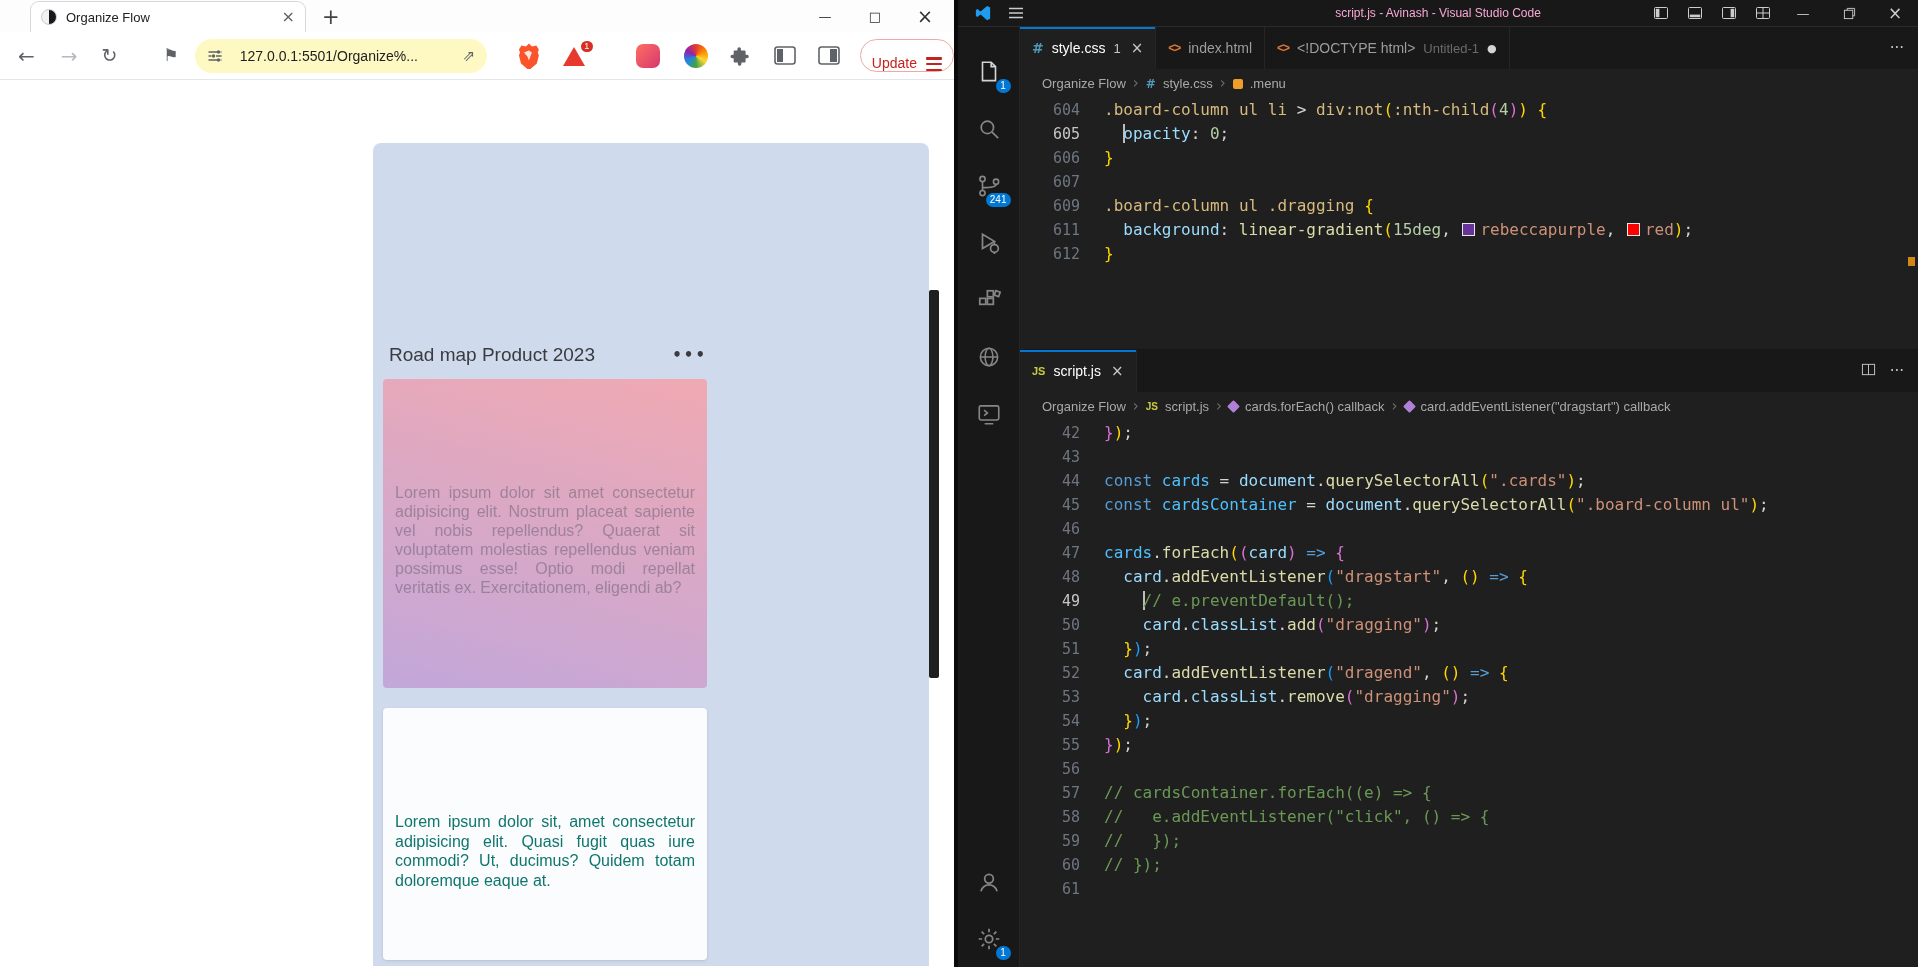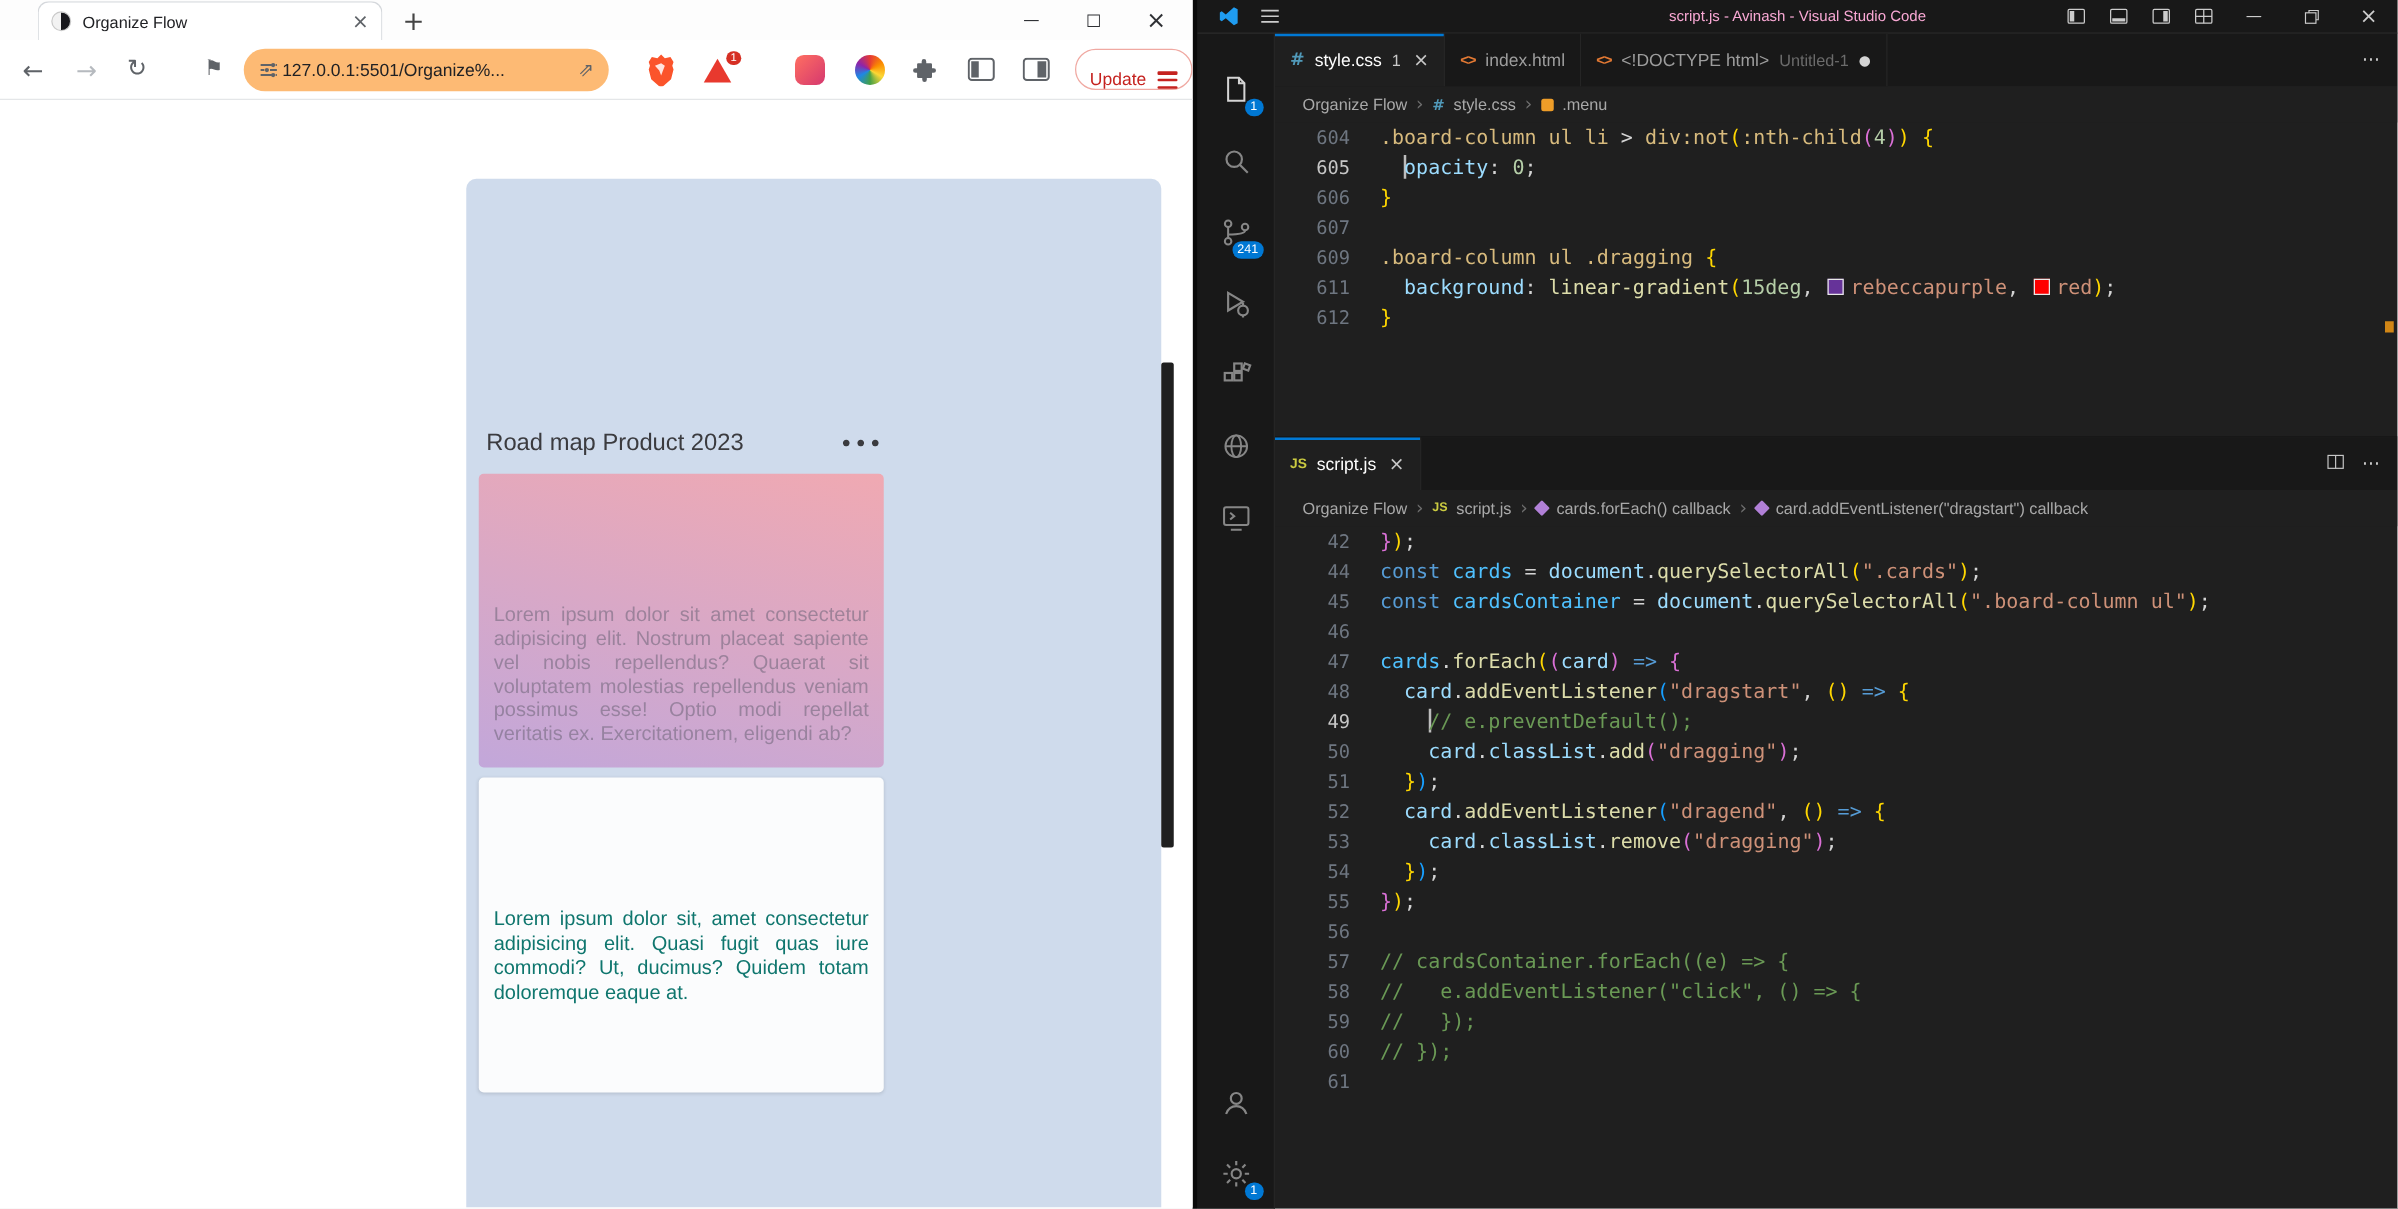--- a/index.html
+++ b/index.html
@@ -17,21 +17,21 @@
   .b-newtab{font-size:21px;color:#444;margin:0 0 4px 16px;line-height:1}
   .b-win{position:absolute;right:4px;top:0;height:32px;display:flex;align-items:center}
   .b-win span{width:50px;text-align:center;color:#2f3135;font-size:13px}
   .b-win .big{font-size:19px}
   .b-nav{height:48px;background:#fff;display:flex;align-items:center;border-bottom:1px solid #e4e6e8}
   .nav-ic{color:#5f6368;font-size:20px;line-height:1}
   .nav-ic.back{margin-left:18px}
   .nav-ic.fwd{margin-left:26px;color:#b6babf}
   .nav-ic.rel{margin-left:24px;font-size:19px}
   .nav-ic.flag{margin-left:46px;font-size:17px}
-  .urlbar{margin-left:16px;width:306px;height:34px;border-radius:17px;background:#fdba74;display:flex;align-items:center;padding:0 12px;gap:3px}
+  .urlbar{margin-left:16px;width:306px;height:34px;border-radius:17px;background:#fef9c3;display:flex;align-items:center;padding:0 12px;gap:17px}
   .url-text{font-size:14px;color:#202124;white-space:nowrap;overflow:hidden;flex:1}
   .share{color:#5f6368;font-size:15px}
   .brave{margin-left:30px}
   .tri-wrap{margin-left:22px;position:relative;display:inline-block;width:26px;height:22px}
   .tri{display:block;width:0;height:0;border-left:11px solid transparent;border-right:11px solid transparent;border-bottom:19px solid #e8392e;margin-top:2px}
   .tri-badge{position:absolute;top:-4px;right:-5px;background:#d62f23;color:#fff;font-size:9px;border-radius:7px;padding:1px 3.5px;line-height:1.1}
   .ext{display:inline-block;flex:none}
   .ext.pink{margin-left:48px;width:24px;height:24px;border-radius:7px;background:linear-gradient(135deg,#ff6f61,#d5386f)}
   .ext.sphere{margin-left:24px;width:24px;height:24px;border-radius:50%;background:conic-gradient(#e53935,#fb8c00,#fdd835,#43a047,#1e88e5,#8e24aa,#e53935)}
   .navsvg{margin-left:22px;flex:none}
@@ -39,21 +39,21 @@
   .update span[data-name="update-label"]{color:#c5221f;font-size:14px}
   .burger{display:inline-flex;flex-direction:column;gap:3.5px}
   .burger i{display:block;width:16px;height:2.2px;background:#c5221f;border-radius:1px}
   .b-view{position:relative;height:886px;background:#fff;overflow:hidden}
   .board-col{position:absolute;left:373px;top:63px;width:556px;height:calc(100% - 63px);background:#cfdbec;border-radius:8px 8px 0 0}
   .board-inner{margin:200px 0 0 10px;width:330px}
   .col-head{display:flex;justify-content:space-between;align-items:center;height:24px;margin:0 6px 12px 6px}
   .col-title{font-size:19px;color:#3b3b3f}
   .col-menu{font-size:15px;color:#3b3b3f;letter-spacing:2px;font-weight:bold;cursor:pointer}
   .card{width:324px;border-radius:4px}
-  .card.dragging{height:235px;background:linear-gradient(15deg,#c2a7da,#f0a9b2);margin-bottom:8px}
+  .card.dragging{height:309px;background:linear-gradient(15deg,#c2a7da,#f0a9b2);margin-bottom:20px}
   .card.dragging p{padding:104px 12px 0;color:#6d6478;opacity:.55;font-size:16px;line-height:19px;text-align:justify}
   .card.plain{height:252px;background:#fbfcfd;box-shadow:0 1px 3px rgba(0,0,0,.12)}
   .card.plain p{padding:104px 12px 0;color:#0f766e;font-size:16px;line-height:19.5px;text-align:justify}
   .page-scroll{position:absolute;left:929px;top:210px;width:10px;height:388px;background:#1f1f1f;border-radius:2px}
 
   
   .vscode{width:964px;height:100%;background:#1f1f1f;border-left:4px solid #0a0a0a;display:flex;flex-direction:column;flex:none;color:#ccc}
   .v-title{height:27px;background:#181818;border-bottom:1px solid #2b2b2b;display:flex;align-items:center;position:relative;flex:none}
   .v-logo{margin-left:16px}
   .v-burger{margin-left:16px}
@@ -400,20 +400,24 @@
             <span class="chev glyph" data-name="chevron-icon">›</span>
             <span class="sym-method" data-name="symbol-method-icon"></span>
             <span data-name="breadcrumb-item">card.addEventListener("dragstart") callback</span>
           </div>
           <div class="v-code" data-name="code-editor-js">
               <div class="code-row" data-name="code-line">
                 <span class="gutter" data-name="line-number">42</span>
                 <span class="code-content" data-name="code-text"><span class="tk-b2">}</span><span class="tk-b1">)</span><span class="tk-pl">;</span></span>
               </div>
               <div class="code-row" data-name="code-line">
+                <span class="gutter" data-name="line-number">43</span>
+                <span class="code-content" data-name="code-text"></span>
+              </div>
+              <div class="code-row" data-name="code-line">
                 <span class="gutter" data-name="line-number">44</span>
                 <span class="code-content" data-name="code-text"><span class="tk-kw">const</span><span class="tk-pl"> </span><span class="tk-cvar">cards</span><span class="tk-pl"> = </span><span class="tk-var">document</span><span class="tk-pl">.</span><span class="tk-fn">querySelectorAll</span><span class="tk-b1">(</span><span class="tk-str">".cards"</span><span class="tk-b1">)</span><span class="tk-pl">;</span></span>
               </div>
               <div class="code-row" data-name="code-line">
                 <span class="gutter" data-name="line-number">45</span>
                 <span class="code-content" data-name="code-text"><span class="tk-kw">const</span><span class="tk-pl"> </span><span class="tk-cvar">cardsContainer</span><span class="tk-pl"> = </span><span class="tk-var">document</span><span class="tk-pl">.</span><span class="tk-fn">querySelectorAll</span><span class="tk-b1">(</span><span class="tk-str">".board-column ul"</span><span class="tk-b1">)</span><span class="tk-pl">;</span></span>
               </div>
               <div class="code-row" data-name="code-line">
                 <span class="gutter" data-name="line-number">46</span>
                 <span class="code-content" data-name="code-text"></span>

